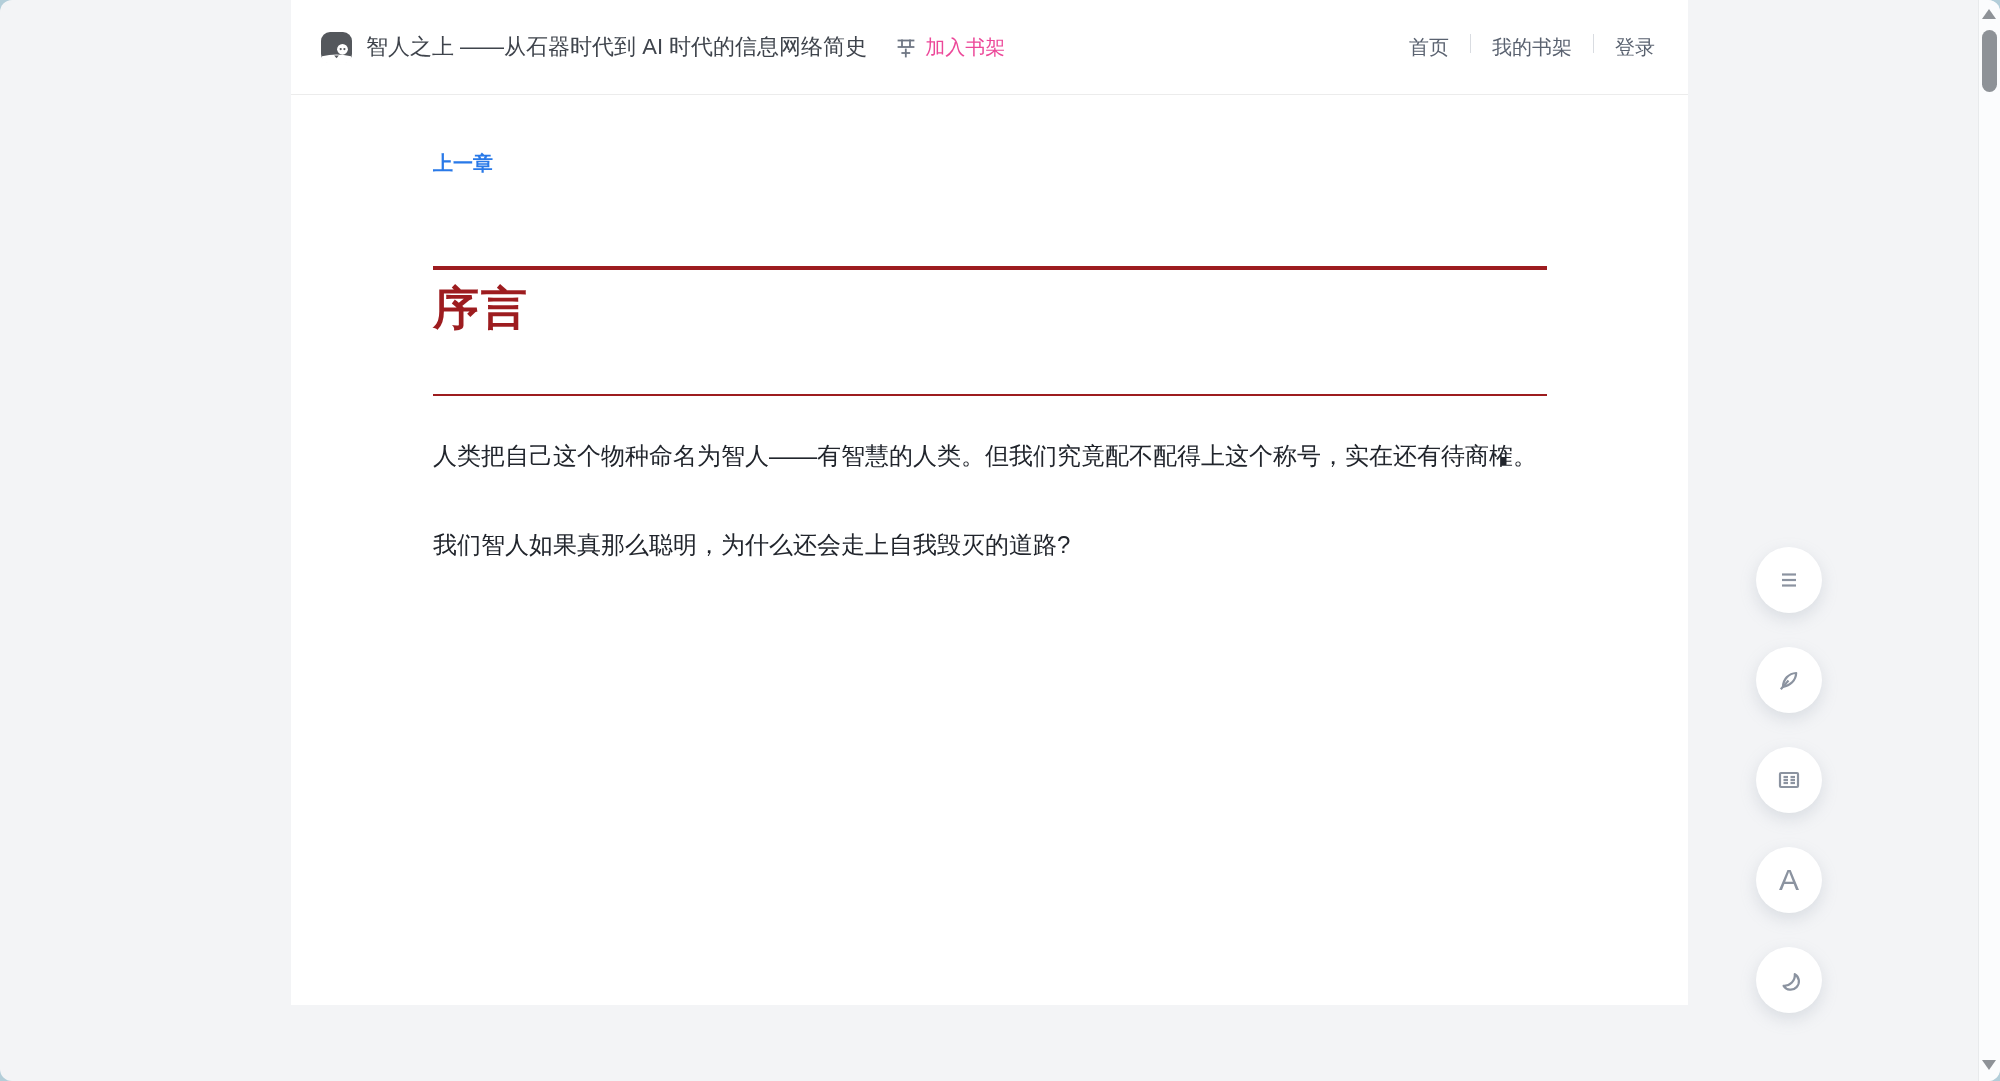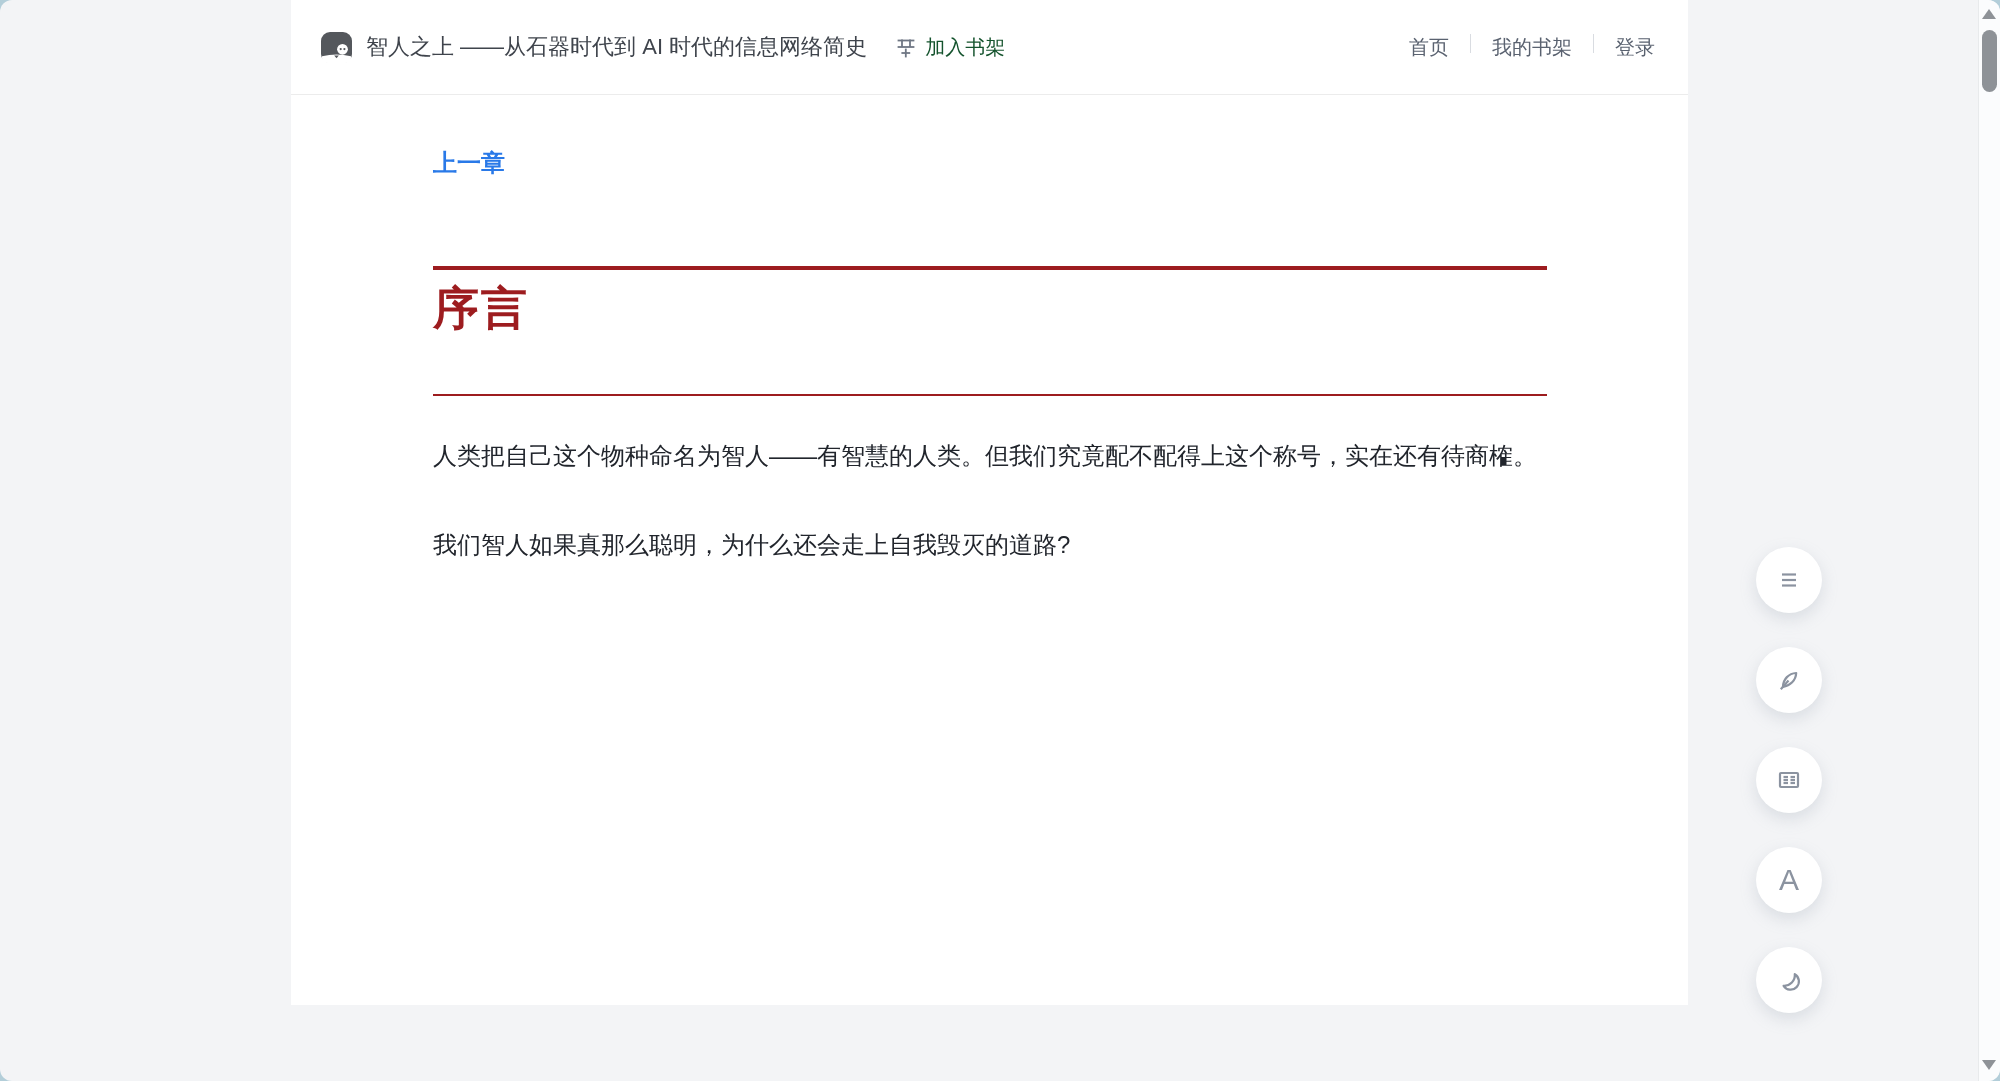--- a/index.html
+++ b/index.html
@@ -16,31 +16,31 @@
   
   .top-bar{
     height:95px; border-bottom:1px solid #ececec;
     display:flex; align-items:center;
     padding:0 33px 0 29px; background:#fff;
   }
   .logo{ width:33px; height:33px; flex:0 0 auto; }
   .book-title{ margin-left:13px; font-size:22px; color:#3f444c; white-space:nowrap; }
   .shelf-btn{
     margin-left:27px; display:flex; align-items:center; gap:7px;
-    font-size:20px; color:#14532d; cursor:pointer; white-space:nowrap;justify-content:space-between;
+    font-size:20px; color:#ec4899; cursor:pointer; white-space:nowrap;justify-content:space-between;
   }
   .shelf-btn svg{ width:24px; height:24px; stroke:#6f7784; }
   .top-spacer{ flex:1; }
   .top-nav{ display:flex; align-items:flex-start; }
   .nav-link{ font-size:20px; color:#5a6270; cursor:pointer; white-space:nowrap; }
   .nav-divider{ width:1px; height:19px; background:#d9dce1; margin:0 21px; }
   
   .article{ padding:0 141px 0 142px; }
   .prev-link{
-    display:inline-block; margin-top:51px; font-size:24px; line-height:34px;
+    display:inline-block; margin-top:51px; font-size:20px; line-height:34px;
     font-weight:700; color:#2979e8; text-decoration:none; cursor:pointer;
   }
   .rule-thick{ height:4px; background:#9d1c1f; margin-top:86px; }
   .chapter-title{
     margin-top:10px; font-family:"DejaVu Serif","Liberation Serif",serif;
     font-size:46px; line-height:56px; font-weight:700; color:#9d1c1f;
     letter-spacing:2px;
   }
   .rule-thin{ height:2px; background:#9d1c1f; margin-top:58px; }
   .article p{

